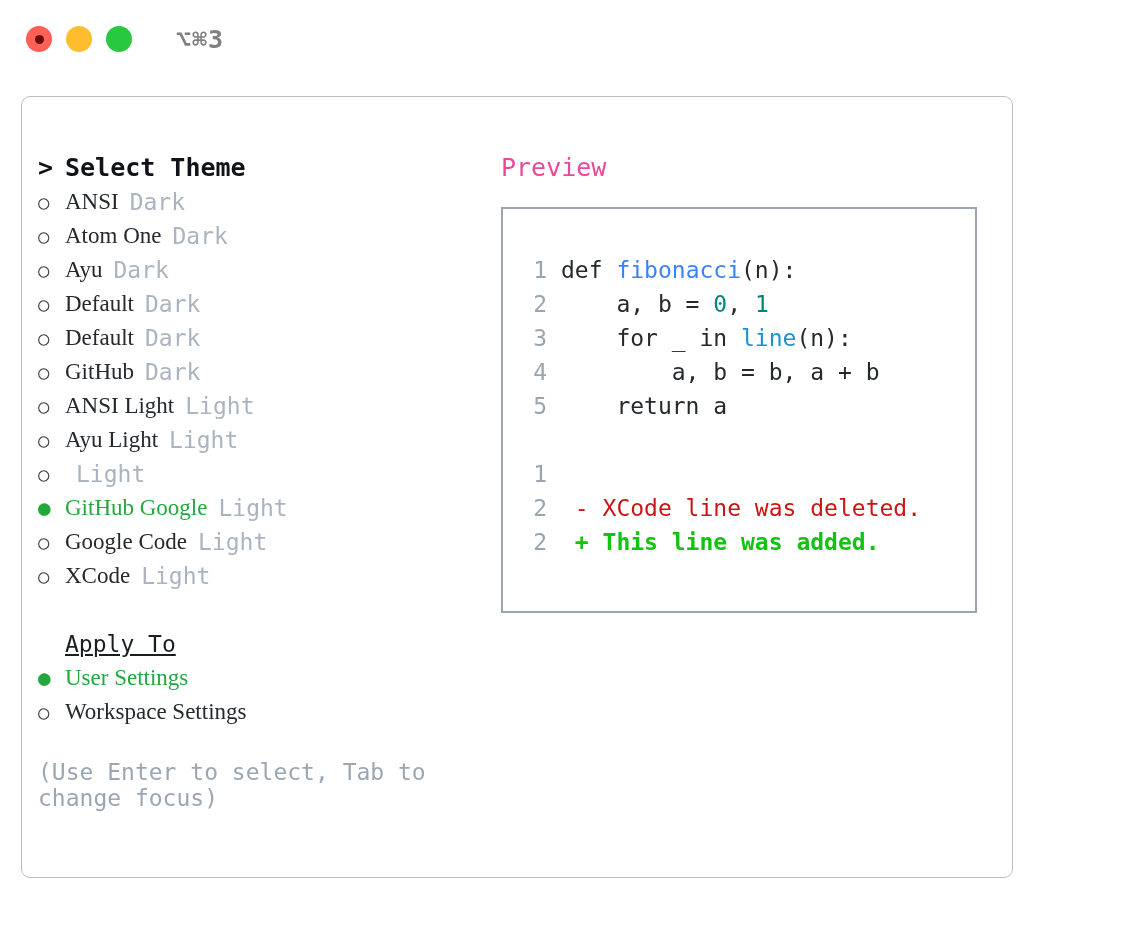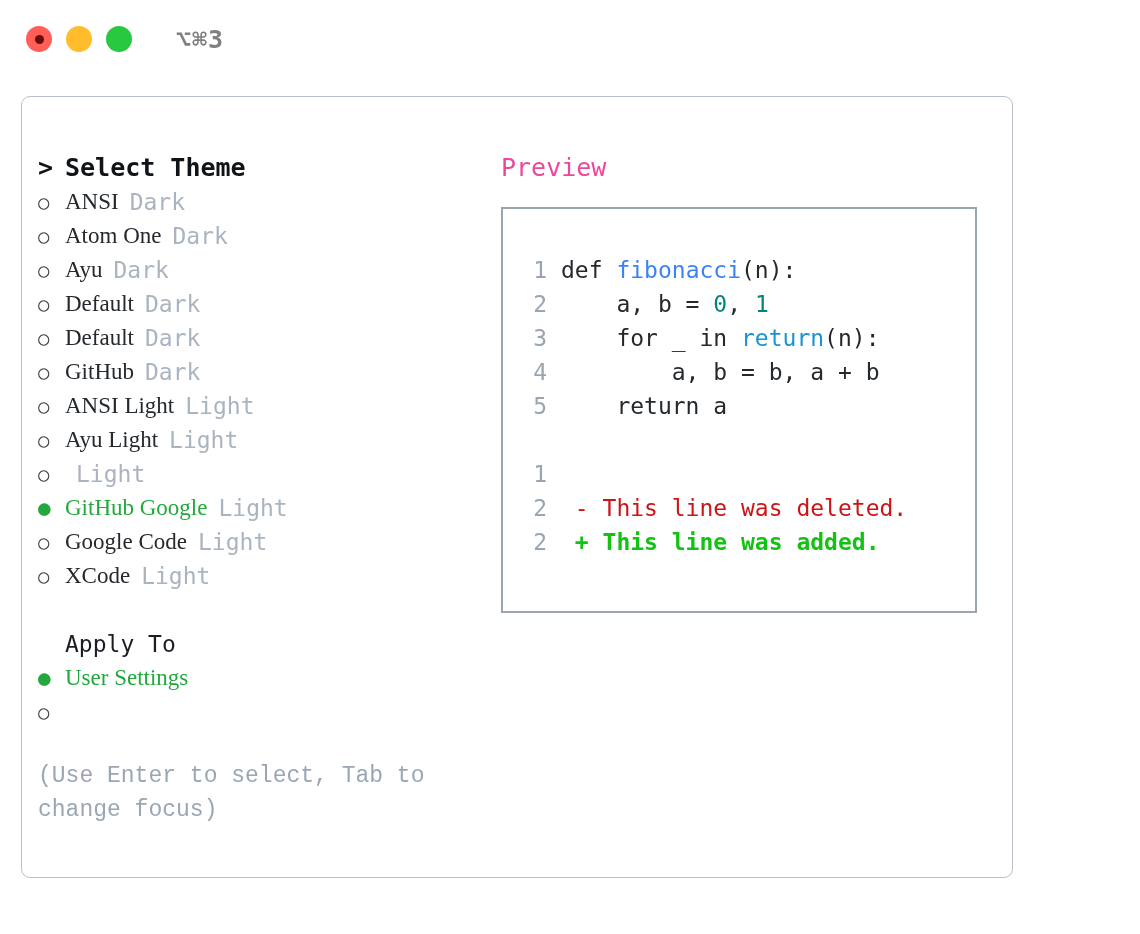--- a/index.html
+++ b/index.html
@@ -146,28 +146,28 @@
   .apply-block {
     margin-top: 34px;
   }
   .apply-head {
     height: 34px;
     line-height: 34px;
     font-size: 23px;
     color: #1a1d21;
     padding-left: 27px;
     white-space: nowrap;
+    text-decoration: underline;
   }
   .hint {
     margin-top: 30px;
     font-size: 23px;
-    line-height: 34px;
+    line-height: 26px;
     color: #9aa6b4;
     width: 410px;
-    font-family: Liberation Mono, monospace;
   }
 
   
   .right-col {
     position: absolute;
     left: 479px;
     top: 54px;
     width: 495px;
   }
   .preview-head {
@@ -296,40 +296,41 @@
 
       <div class="apply-block">
         <div class="apply-head">Apply To</div>
         <div class="apply-list">
             <div class="theme-row selected">
               <span class="radio sel">●</span>
               <span class="theme-name">User Settings</span>
             </div>
             <div class="theme-row">
               <span class="radio">○</span>
+              <span class="theme-name">Workspace Settings</span>
             </div>
           </div>
       </div>
 
       <div class="hint">(Use Enter to select, Tab to change focus)</div>
     </div>
 
     <div class="right-col">
       <div class="preview-head">Preview</div>
       <div class="code-box">
         <div class="code-lines">
             <div class="code-line"><span class="gutter">1</span><span><span class="code-text">def </span><span class="tok-fn">fibonacci</span><span class="code-text">(n):</span></span></div>
             <div class="code-line"><span class="gutter">2</span><span><span class="code-text">    a, b = </span><span class="tok-num">0</span><span class="code-text">, </span><span class="tok-num">1</span></span></div>
-            <div class="code-line"><span class="gutter">3</span><span><span class="code-text">    for _ in </span><span class="tok-bi">return</span><span class="code-text">(n):</span></span></div>
+            <div class="code-line"><span class="gutter">3</span><span><span class="code-text">    for _ in </span><span class="tok-bi">line</span><span class="code-text">(n):</span></span></div>
             <div class="code-line"><span class="gutter">4</span><span><span class="code-text">        a, b = b, a + b</span></span></div>
             <div class="code-line"><span class="gutter">5</span><span><span class="code-text">    return a</span></span></div>
           </div>
         <div class="spacer-line"></div>
         <div class="diff-lines">
             <div class="code-line"><span class="gutter">1</span></div>
-            <div class="code-line"><span class="gutter">2</span><span class="diff-del"> - This line was deleted.</span></div>
+            <div class="code-line"><span class="gutter">2</span><span class="diff-del"> - XCode line was deleted.</span></div>
             <div class="code-line"><span class="gutter">2</span><span class="diff-add"> + This line was added.</span></div>
           </div>
       </div>
     </div>
 
   </div>
 </div>
 
 </body></html>

